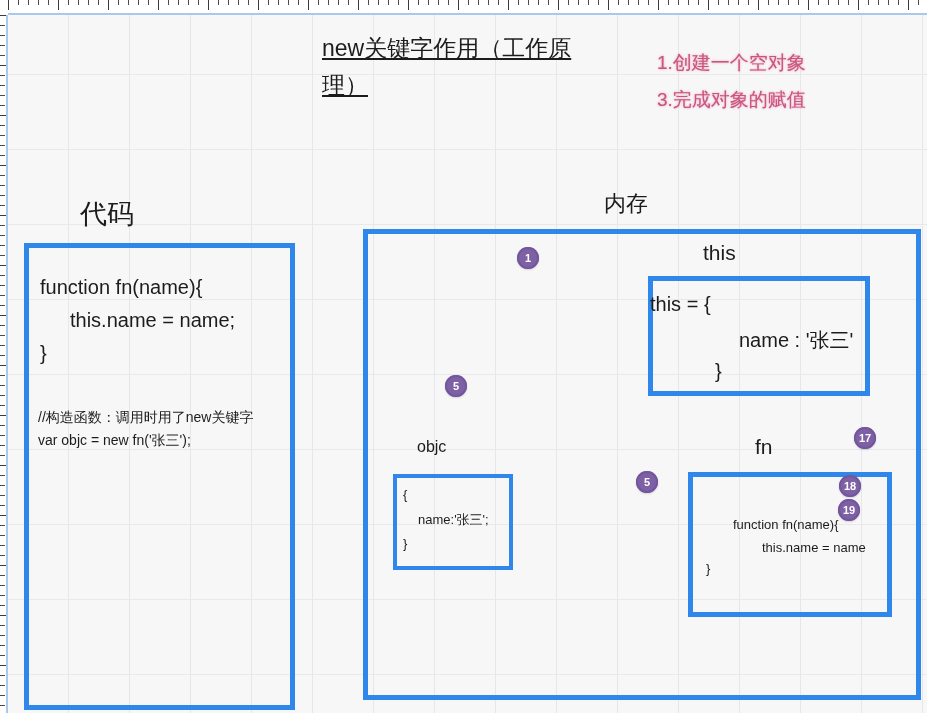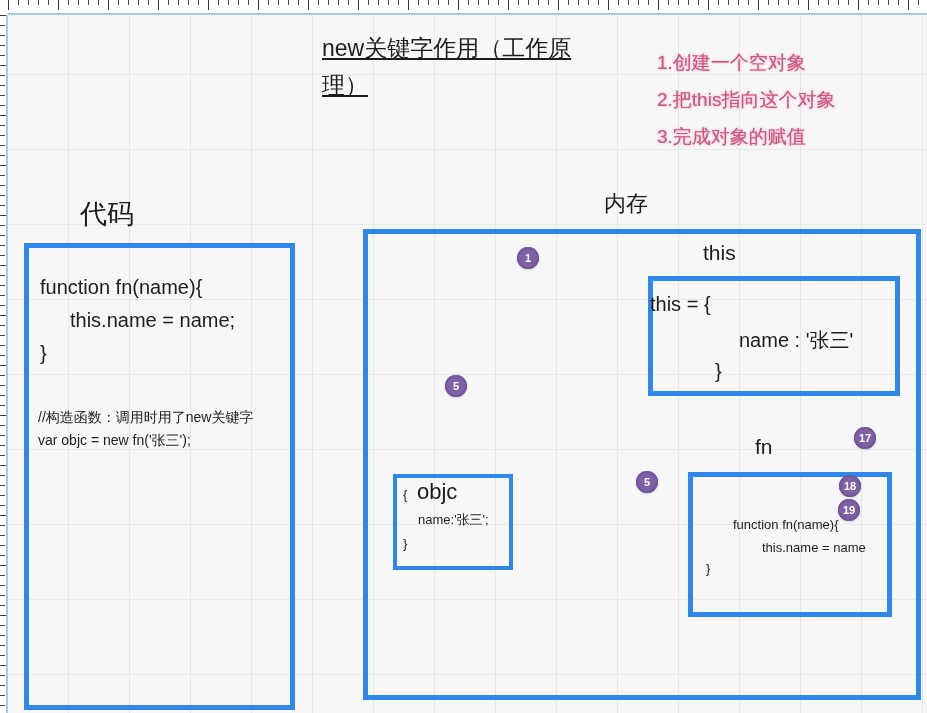--- a/index.html
+++ b/index.html
@@ -42,28 +42,28 @@
   }
   .steps {
     position:absolute; left:657px; top:44px;
     font-size:19px; line-height:37px; color:#c9567f;
     text-shadow:0 0 3px #f0b3c7, 0 0 1px #e79ab4;
   }
   .lbl { position:absolute; color:#1c1c1c; }
   .lbl-code   { left:80px;  top:196px; font-size:27px; }
   .lbl-memory { left:604px; top:189px; font-size:22px; }
   .lbl-this   { left:703px; top:241px; font-size:21px; }
-  .lbl-objc   { left:417px; top:438px; font-size:22px;margin-top:41px; }
+  .lbl-objc   { left:417px; top:438px; font-size:16px; }
   .lbl-fn     { left:755px; top:435px; font-size:21px; }
 
   
   .bluebox { position:absolute; border:5px solid #2f87ec; background:transparent; }
   .box-code   { left:24px;  top:243px; width:271px; height:467px; }
   .box-memory { left:363px; top:229px; width:558px; height:471px; }
-  .box-this   { left:648px; top:276px; width:252px; height:120px; }
+  .box-this   { left:648px; top:276px; width:222px; height:120px; }
   .box-objc   { left:393px; top:474px; width:120px; height:96px; border-width:4px; }
   .box-fn     { left:688px; top:472px; width:204px; height:145px; }
 
   .code-main { position:absolute; left:11px; top:23px; font-size:20px; line-height:33px; color:#1c1c1c; }
   .code-main .indent { padding-left:30px; }
   .code-comment { position:absolute; left:9px; top:138px; font-size:14px; line-height:23px; color:#1c1c1c;margin-top:20px; }
 
   .this-line  { position:absolute; font-size:20px; color:#1c1c1c; }
   .this-l1 { left:-3px; top:12px; }
   .this-l2 { left:86px; top:46px; }
@@ -95,21 +95,20 @@
 <div class="ruler-left"></div>
 <div class="ruler-corner"></div>
 
 <div class="title">
   <div>new关键字作用（工作原</div>
   <div>理）</div>
 </div>
 
 <div class="steps">
   <div>1.创建一个空对象</div>
-  <div>2.把this指向这个对象</div>
   <div>3.完成对象的赋值</div>
 </div>
 
 <div class="lbl lbl-code">代码</div>
 <div class="lbl lbl-memory">内存</div>
 <div class="lbl lbl-this">this</div>
 <div class="lbl lbl-objc">objc</div>
 <div class="lbl lbl-fn">fn</div>
 
 <div class="bluebox box-code">

